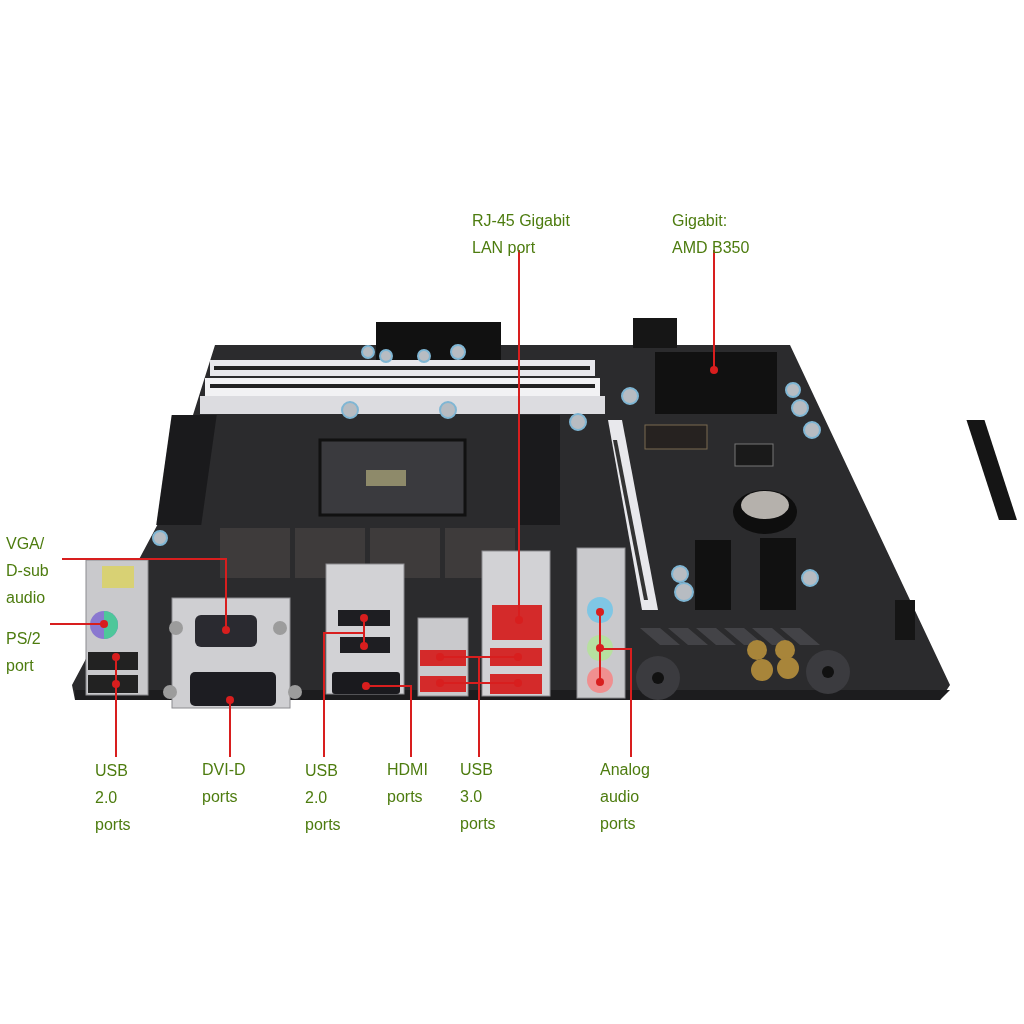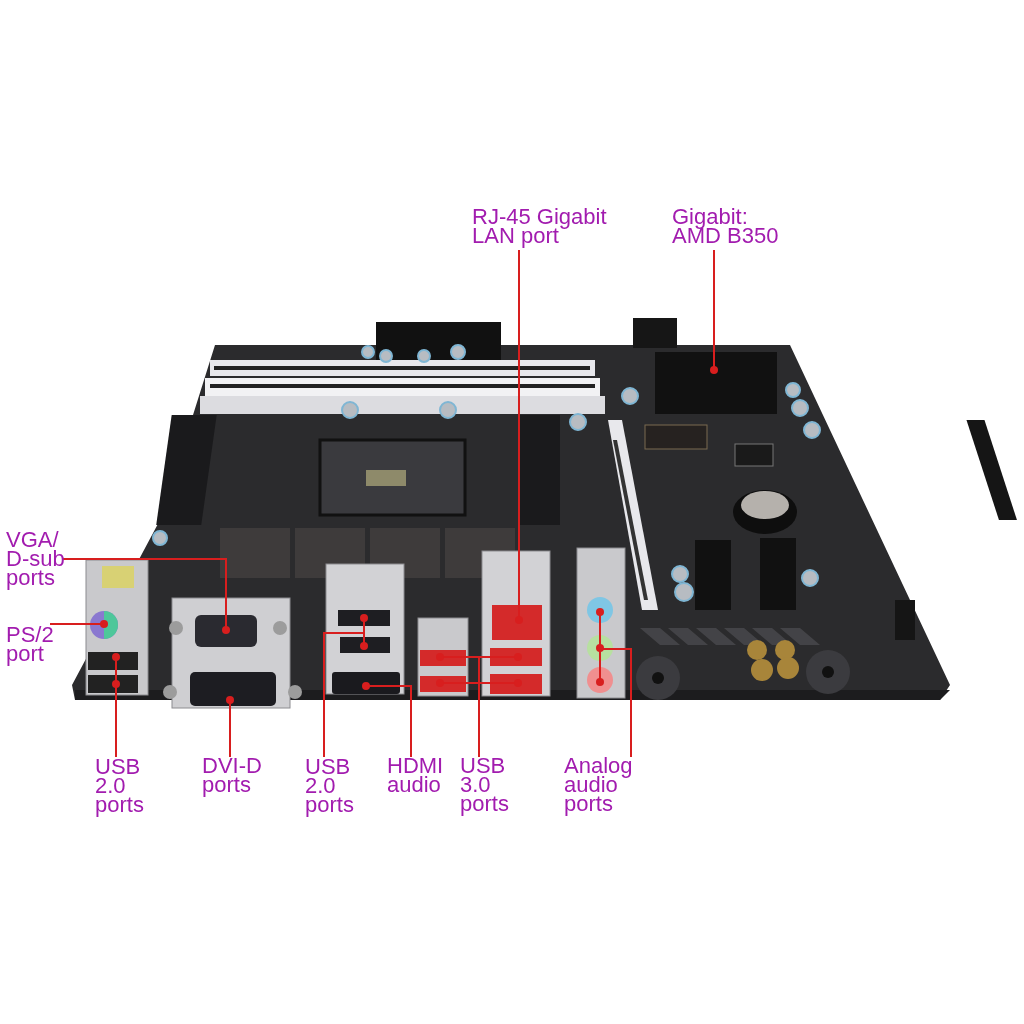--- a/index.html
+++ b/index.html
@@ -1,18 +1,18 @@
 <!DOCTYPE html>
 <html><head>
 <meta charset="utf-8">
 <style>
   html, body { margin:0; padding:0; background:#ffffff; }
   body { width:1024px; height:1024px; position:relative; overflow:hidden;
          font-family:"Liberation Sans", sans-serif; }
-  .label { position:absolute; font-size:22px; line-height:19px; color:#a21caf; white-space:pre-line; }
+  .label { position:absolute; font-size:16px; line-height:27px; color:#4d7c0f; white-space:pre-line; }
   .lead { position:absolute; background:#d81e1e; }
   .dot { position:absolute; width:8px; height:8px; border-radius:50%; background:#d81e1e; margin:-4px 0 0 -4px; }
   svg { position:absolute; left:0; top:0; }
 </style>
 </head>
 <body>
 
 <svg width="1024" height="1024" viewBox="0 0 1024 1024">
 
   <polygon points="215,345 790,345 950,685 940,700 75,700 72,685 160,520" fill="#2b2b2d"></polygon>
@@ -182,31 +182,31 @@
 <div class="dot" style="left:600px;top:612px"></div>
 <div class="dot" style="left:600px;top:648px"></div>
 <div class="dot" style="left:600px;top:682px"></div>
 
 <div class="label" style="left:472px;top:207px">RJ-45 Gigabit
 LAN port</div>
 <div class="label" style="left:672px;top:207px">Gigabit:
 AMD B350</div>
 <div class="label" style="left:6px;top:530px">VGA/
 D-sub
-ports</div>
+audio</div>
 <div class="label" style="left:6px;top:625px">PS/2
 port</div>
 <div class="label" style="left:95px;top:757px">USB
 2.0
 ports</div>
 <div class="label" style="left:202px;top:756px">DVI-D
 ports</div>
 <div class="label" style="left:305px;top:757px">USB
 2.0
 ports</div>
 <div class="label" style="left:387px;top:756px">HDMI
-audio</div>
+ports</div>
 <div class="label" style="left:460px;top:756px">USB
 3.0
 ports</div>
-<div class="label" style="left:564px;top:756px">Analog
+<div class="label" style="left:600px;top:756px">Analog
 audio
 ports</div>
 
 </body></html>

